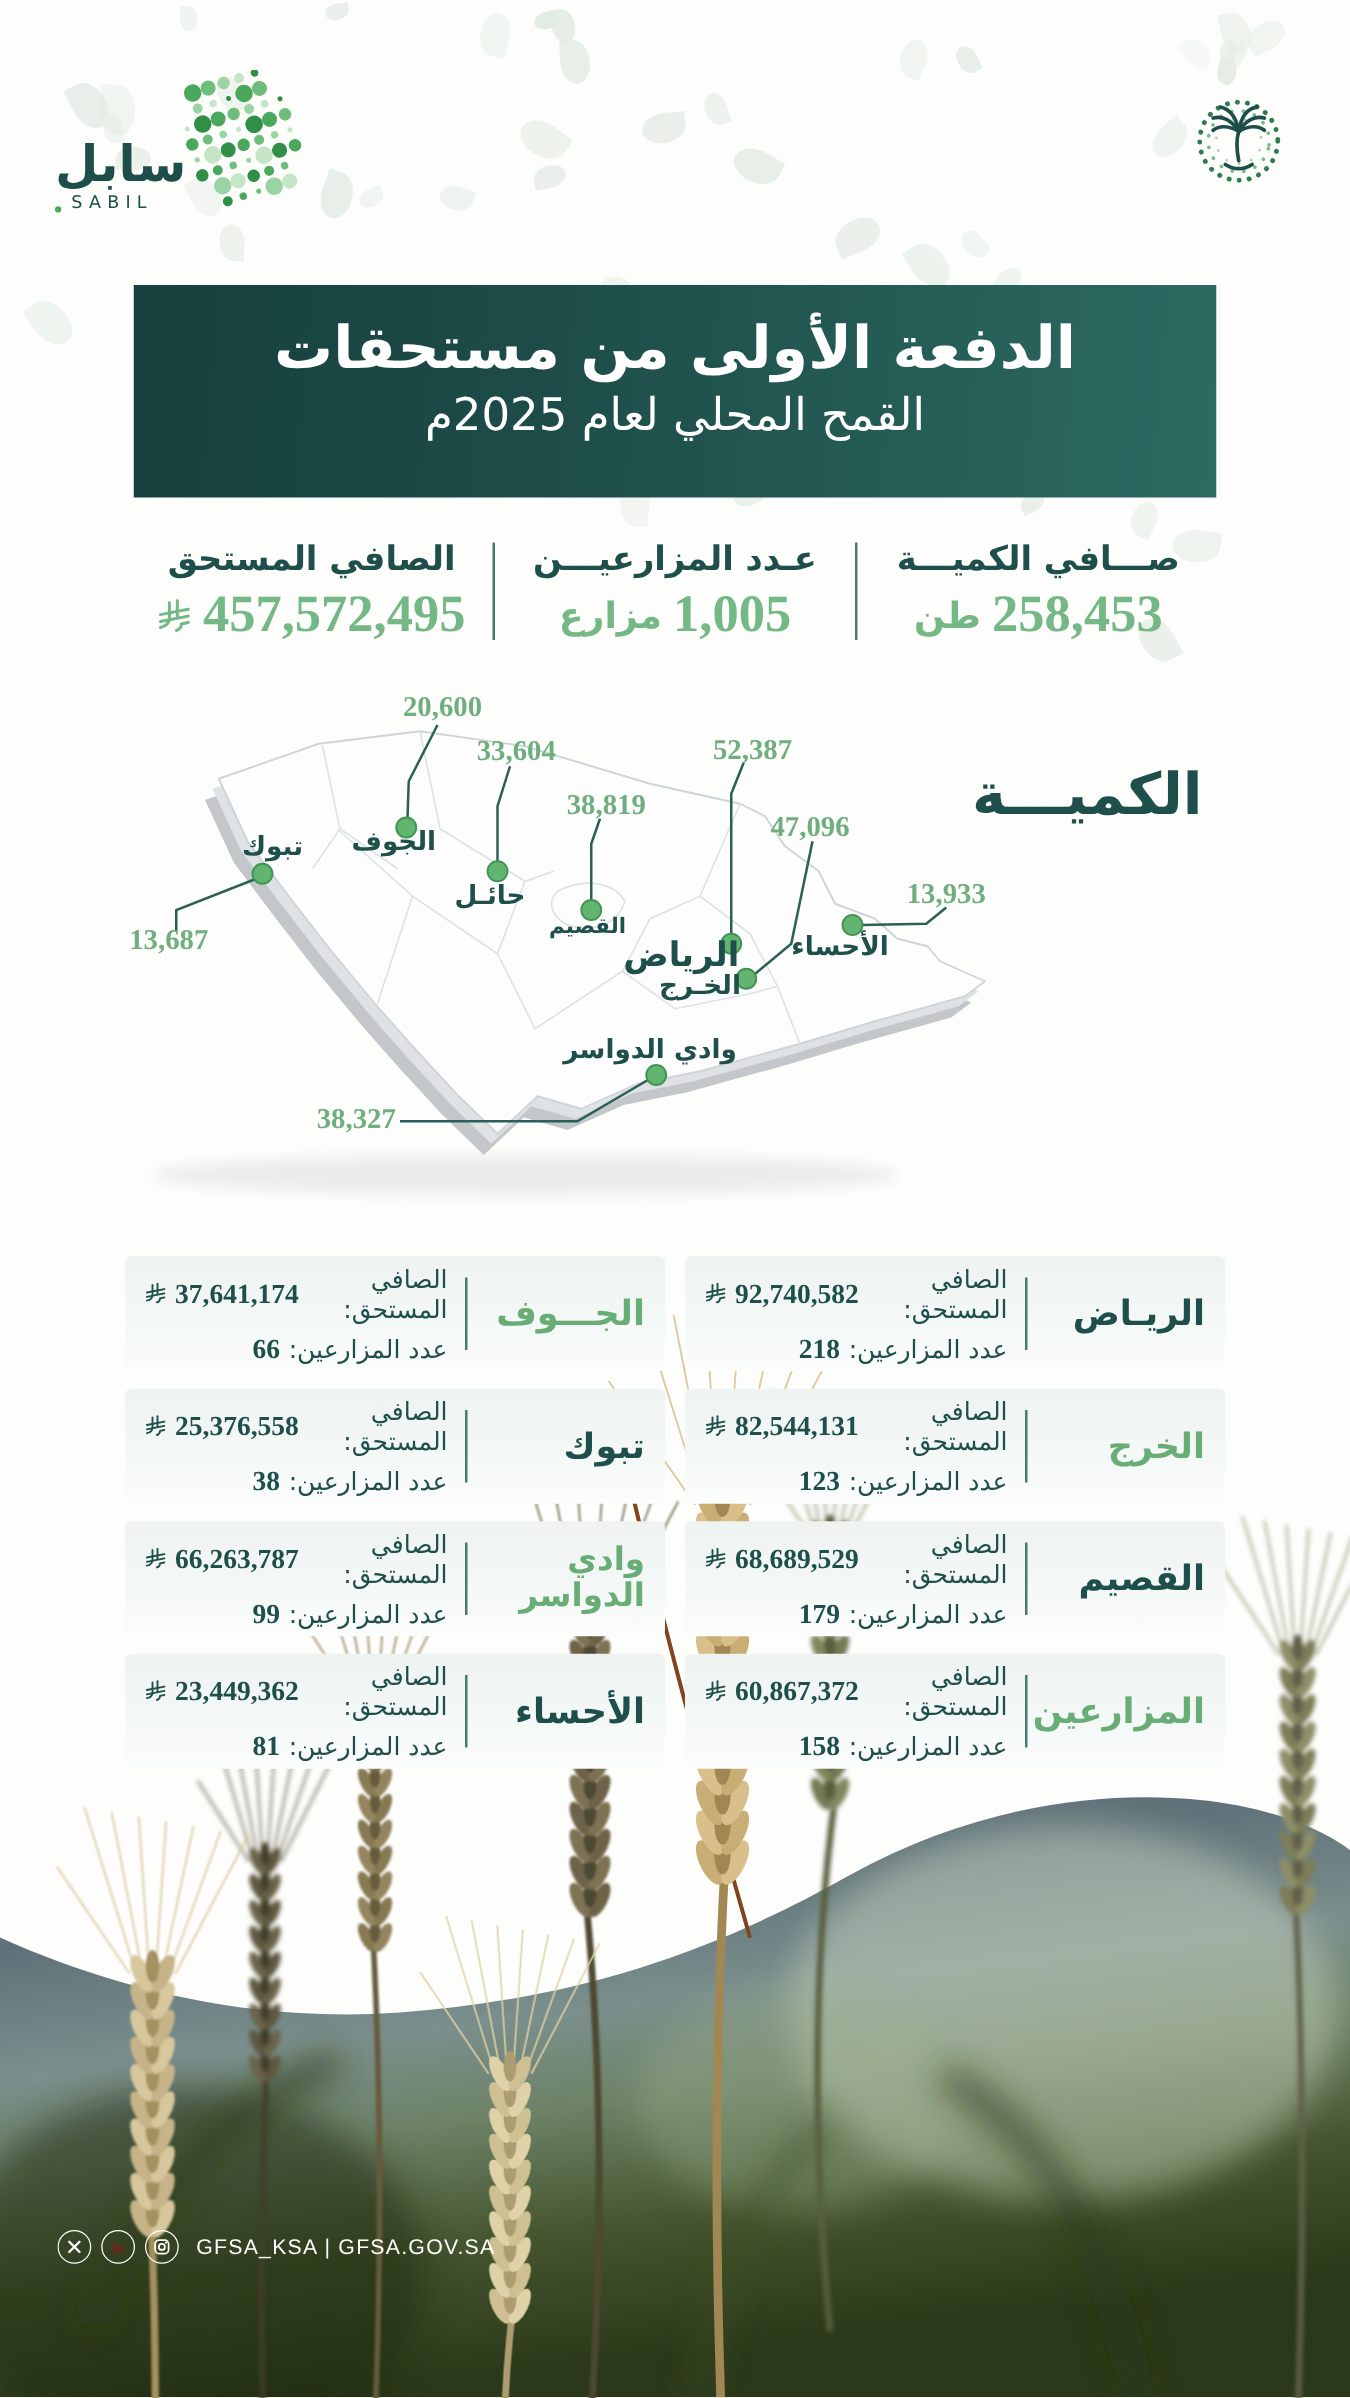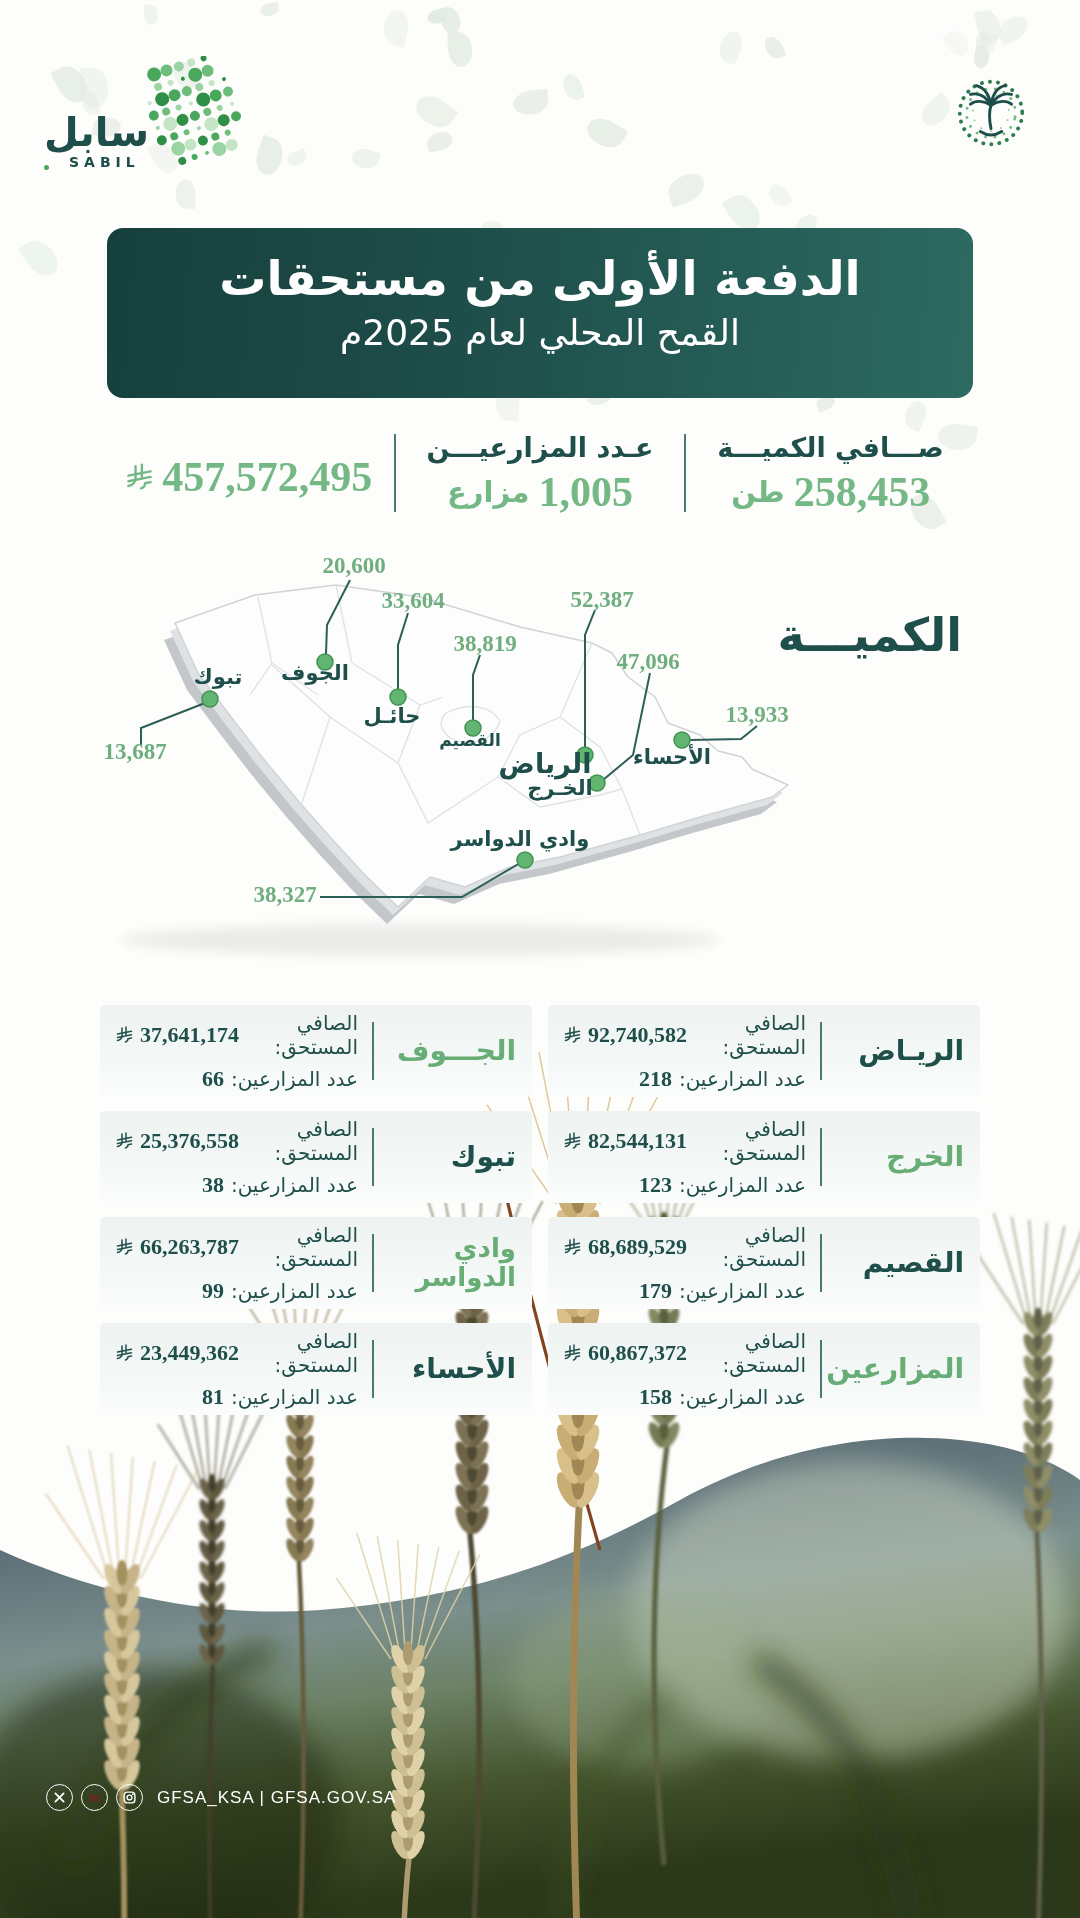--- a/index.html
+++ b/index.html
@@ -5,29 +5,29 @@
   html,body{margin:0;padding:0;background:#ffffff;}
   .page{position:relative;width:1080px;height:1918px;margin:0 auto;background:#fdfdfc;
         overflow:hidden;font-family:"DejaVu Sans",sans-serif;}
   
   .leaves{position:absolute;inset:0;z-index:0;}
   .leaf{position:absolute;border-radius:0 55% 45% 55%;}
   
   .sabil{position:absolute;left:44px;top:56px;width:215px;height:118px;z-index:2;}
   .sabil-txt{position:absolute;left:0;bottom:4px;text-align:left;color:#1d4e49;}
   .sabil-ar{font-size:40px;font-weight:bold;line-height:1;}
-  .sabil-en{font-size:14px;font-weight:bold;letter-spacing:5px;margin-top:2px;display:flex;align-items:flex-end;gap:20px;}
+  .sabil-en{font-size:14px;font-weight:normal;letter-spacing:5px;margin-top:2px;display:flex;align-items:flex-end;gap:8px;}
   .sabil-dot{width:5px;height:5px;border-radius:50%;background:#49a85c;display:inline-block;}
   .sabil-dots{position:absolute;right:0;top:0;}
   .gfsa{position:absolute;right:48px;top:72px;z-index:2;display:flex;align-items:center;gap:12px;}
   .gfsa-txt{text-align:right;color:#1d4e49;}
   .gfsa-ar{font-size:22px;font-weight:bold;direction:rtl;}
   .gfsa-en{font-size:13.5px;font-weight:600;margin-top:3px;}
   
-  .banner{position:absolute;left:107px;top:228px;width:866px;height:170px;border-radius:16px;
+  .banner{position:absolute;left:107px;top:228px;width:866px;height:170px;border-radius:0;
           background:linear-gradient(95deg,#16403d 0%,#1d4b47 35%,#2c6a62 100%);
           color:#ffffff;text-align:center;z-index:2;direction:rtl;}
   .banner-l1{font-size:47px;font-weight:bold;margin-top:24px;line-height:1.15;}
   .banner-l2{font-size:36px;font-weight:400;margin-top:6px;}
   
   .stats{position:absolute;left:105px;top:432px;width:870px;display:flex;direction:rtl;
          align-items:center;z-index:2;}
   .stat{flex:1;text-align:center;}
   .stat-label{font-size:27px;font-weight:bold;color:#1e4f4a;}
   .stat-val{display:flex;direction:rtl;justify-content:center;align-items:center;gap:9px;margin-top:8px;color:#74b885;}
@@ -224,20 +224,21 @@
     <div class="stat-divider"></div>
     <div class="stat">
       <div class="stat-label">عـدد المزارعيـــن</div>
       <div class="stat-val">
         <span class="stat-num">1,005</span>
         <span class="stat-unit">مزارع</span>
       </div>
     </div>
     <div class="stat-divider"></div>
     <div class="stat">
+      <div class="stat-label">الصافي المستحق</div>
       <div class="stat-val">
         <span class="stat-num">457,572,495</span>
         <svg class="riyal-b">
             <use href="#riyal"></use>
           </svg>
       </div>
     </div>
   </div>
 
   <div class="map-title">الكميـــة</div>

